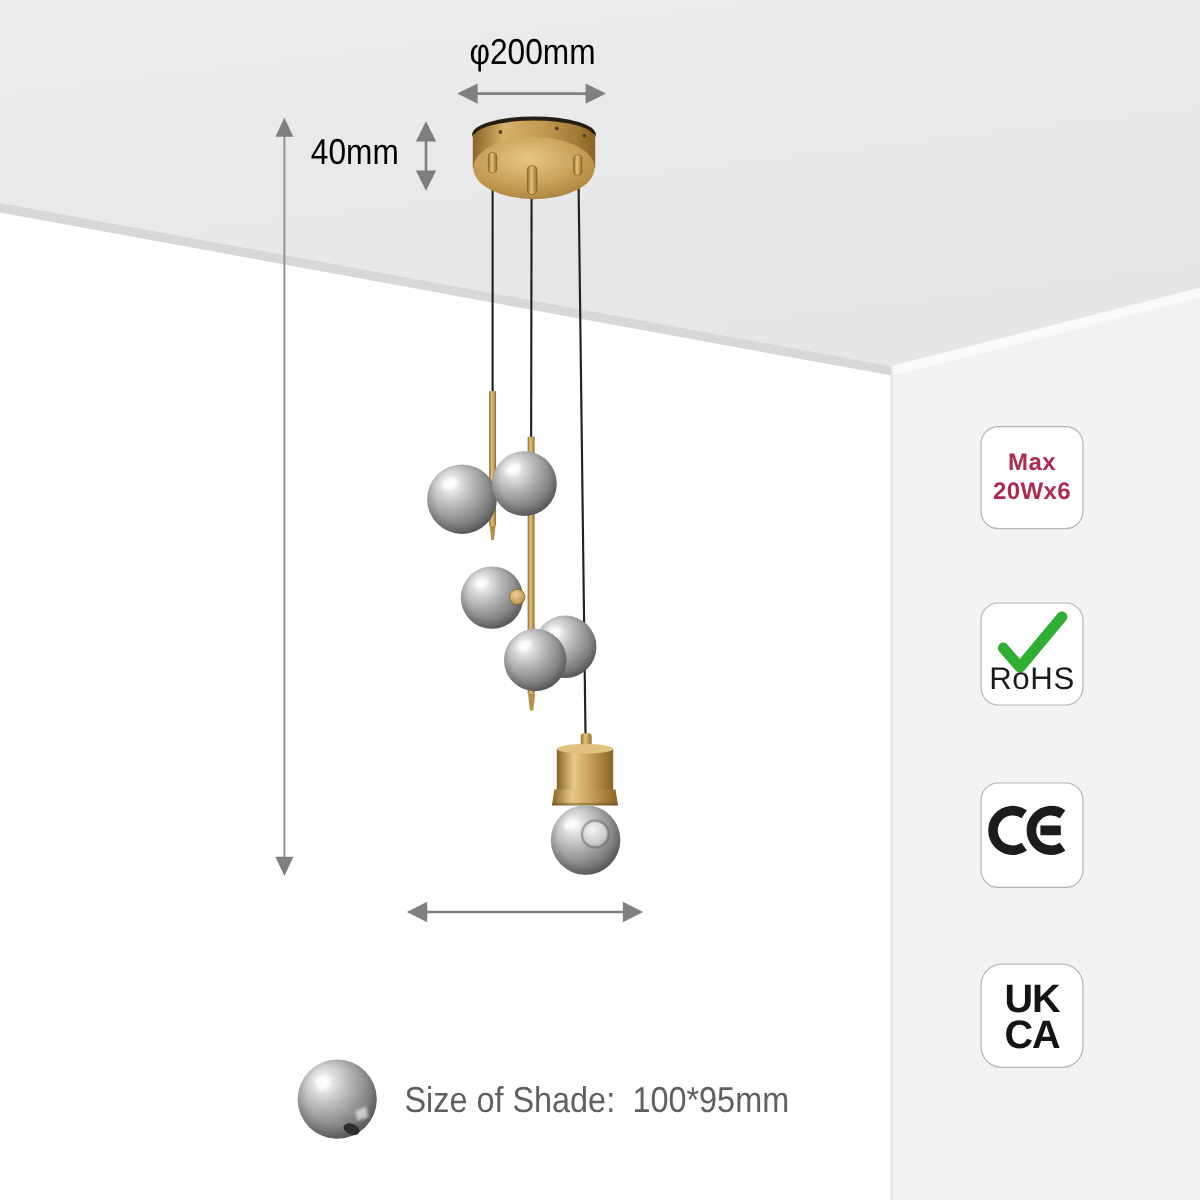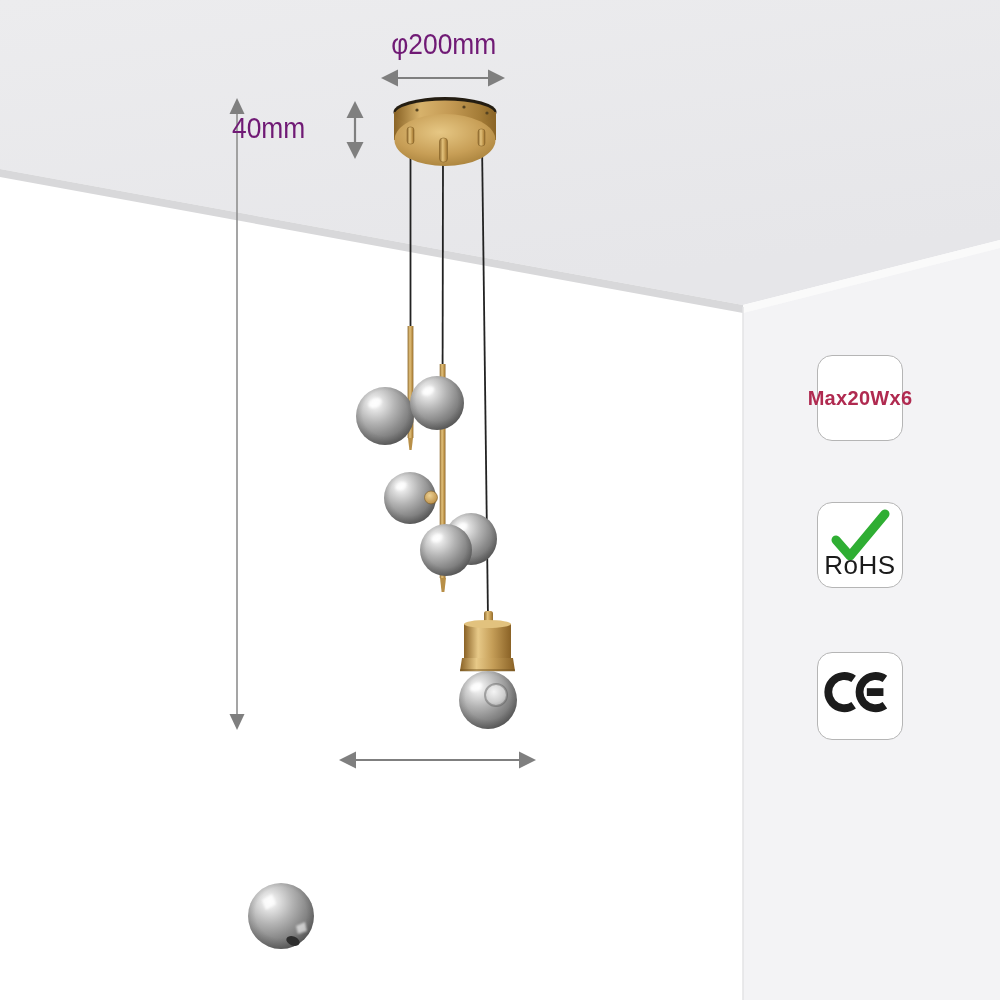--- a/index.html
+++ b/index.html
@@ -3,36 +3,36 @@
 <meta charset="utf-8">
 <style>
   html,body{margin:0;padding:0;background:#fff;}
   .scene{
     position:relative;width:1000px;height:1000px;overflow:hidden;background:#ffffff;
     font-family:"Liberation Sans", sans-serif;
   }
   .layer{position:absolute;left:0;top:0;width:1000px;height:1000px;}
   
   .dim-label{
-    position:absolute;color:#701a75;font-size:30px;white-space:nowrap;
+    position:absolute;color:#000000;font-size:30px;white-space:nowrap;
     font-weight:400;
   }
   .dim-label .cond{display:inline-block;transform:scaleX(0.88);transform-origin:center;}
   .dim-label.right .cond{transform-origin:right center;}
   .center{text-align:center;}
-  .right{text-align:left;}
+  .right{text-align:right;}
   
   .shade-note{position:absolute;left:337px;top:901px;color:#606060;font-size:30px;white-space:nowrap;}
   .shade-note .cond{display:inline-block;transform:scaleX(0.90);transform-origin:left center;}
   .shade-note .val{margin-left:16px;}
   
   .badge{
     position:absolute;left:817px;width:86px;height:86px;background:#ffffff;
     border:1px solid #b5b5b5;border-radius:15px;
-    display:flex;flex-direction:row;align-items:center;justify-content:center;
+    display:flex;flex-direction:column;align-items:center;justify-content:center;
     box-sizing:border-box;
   }
   .badge-max{top:355px;}
   .badge-rohs{top:502px;}
   .badge-ce{top:652px;height:88px;}
   .badge-ukca{top:803px;height:87px;border-radius:18px;}
   .max-line{font-weight:bold;font-size:20px;line-height:1.22;color:#b02a50;letter-spacing:0.3px;}
   .rohs-wrap{position:relative;width:100%;height:100%;}
   .rohs-check{position:absolute;left:12px;top:6px;}
   .rohs-label{
@@ -213,20 +213,23 @@
     </g>
   </svg>
 
   <div class="dim-label center" style="left:344px;top:27px;width:200px;">
     <span class="cond">φ200mm</span>
   </div>
   <div class="dim-label right" style="left:222px;top:111px;width:110px;">
     <span class="cond">40mm</span>
   </div>
 
+  <div class="shade-note">
+    <span class="cond"><span>Size of Shade:</span><span class="val">100*95mm</span></span>
+  </div>
 
   <div class="badge badge-max">
     <div class="max-line">Max</div>
     <div class="max-line">20Wx6</div>
   </div>
 
   <div class="badge badge-rohs">
     <div class="rohs-wrap">
       <svg class="rohs-check" width="62" height="54" viewBox="0 0 62 54">
         <path d="M6,31 L20,47 L55,5" fill="none" stroke="#2fae33" stroke-width="9" stroke-linecap="round" stroke-linejoin="round"></path>
@@ -237,14 +240,18 @@
 
   <div class="badge badge-ce">
     <svg width="86" height="62" viewBox="0 0 86 62">
       <path d="M36.5,13.5 A16.5,16.5 0 1 0 36.5,40.5" fill="none" stroke="#1c1c1c" stroke-width="8" stroke-linecap="butt"></path>
       <path d="M68.5,13.5 A16.5,16.5 0 1 0 68.5,40.5" fill="none" stroke="#1c1c1c" stroke-width="8" stroke-linecap="butt"></path>
       <line x1="50" y1="27" x2="67" y2="27" stroke="#1c1c1c" stroke-width="8"></line>
     </svg>
     <span class="sr-only">CE</span>
   </div>
 
+  <div class="badge badge-ukca">
+    <div class="ukca-line">UK</div>
+    <div class="ukca-line">CA</div>
+  </div>
 
 </div>
 
 </body></html>

